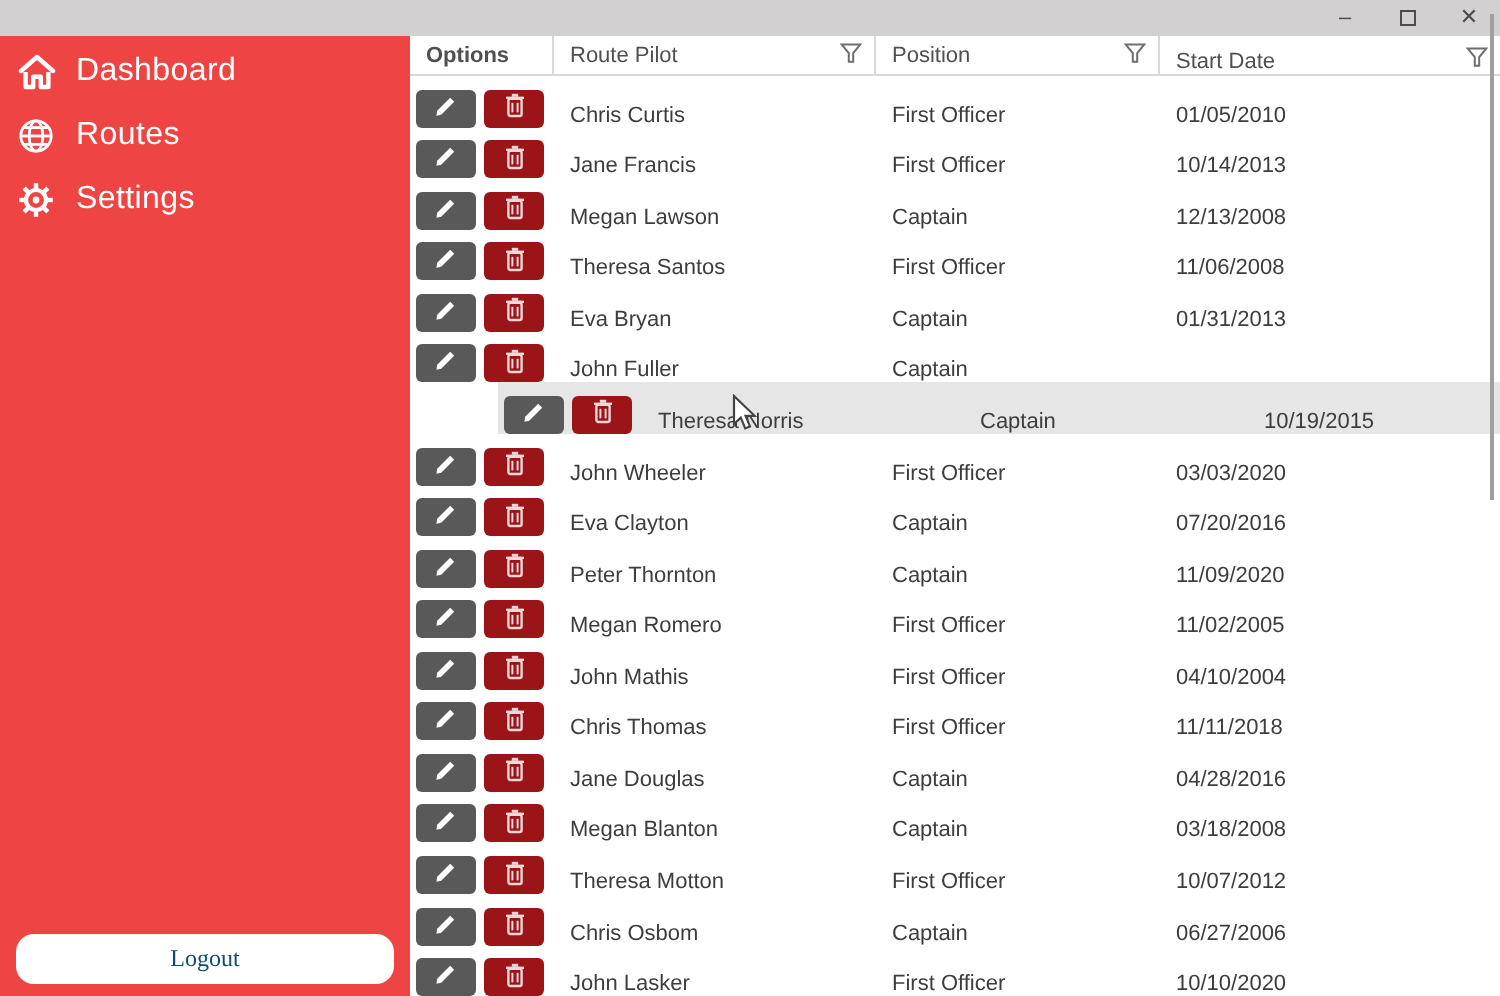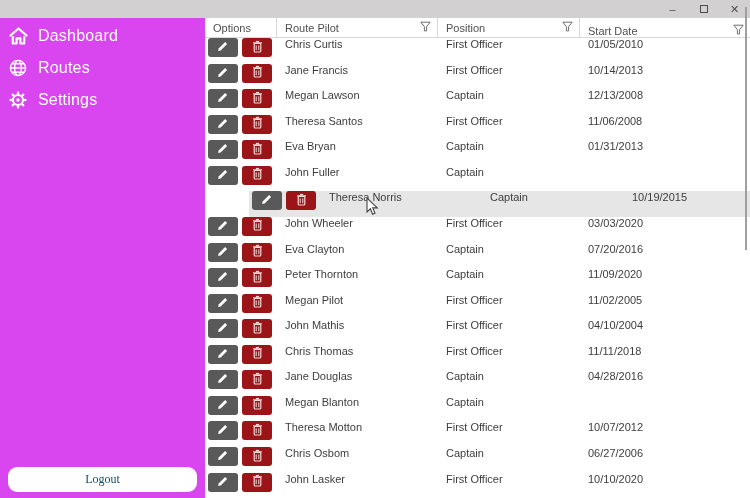--- a/index.html
+++ b/index.html
@@ -9,45 +9,45 @@
     font-family:"Liberation Sans", sans-serif; background:#fff;
   }
   
   .titlebar { height:18px; background:#d2d0d0; display:flex; justify-content:flex-end; align-items:stretch; }
   .win-btn { width:31px; display:flex; align-items:center; justify-content:center; color:#4c4c4c; font-size:11px; line-height:1; cursor:default; }
   .max-box { width:8px; height:8px; border:1px solid #4c4c4c; }
 
   .app { display:flex; height:480px; }
 
   
-  .sidebar { width:205px; background:#d946ef; position:relative; flex-shrink:0; }
+  .sidebar { width:205px; background:#ef4444; position:relative; flex-shrink:0; }
   .nav { padding-top:2px; }
   .nav-item { height:32px; display:flex; align-items:center; padding:0 8px; color:#ffffff; cursor:pointer; }
   .nav-icon { width:20px; height:20px; display:flex; align-items:center; justify-content:center; margin-right:10px; }
   .nav-label { font-size:16px; letter-spacing:.2px; }
   .logout-btn {
     position:absolute; left:8px; right:8px; bottom:6px; height:25px;
     background:#ffffff; border:none; border-radius:9px; color:#114b70;
     font-size:12px; font-family:Liberation Serif, serif; cursor:pointer;
     display:flex; align-items:center; justify-content:center;
   }
 
   
   .main { flex:1; display:flex; flex-direction:column; background:#fff; position:relative; }
   .thead { display:flex; height:20px; border-bottom:1px solid #d8d8d8; flex-shrink:0; }
   .th { display:flex; align-items:center; padding:0 6px 0 8px; font-size:11px; color:#4f4f4f; border-right:1px solid #d8d8d8; }
   .th:last-child { border-right:none; }
   .th .flex-sp { flex:1; }
-  .col-options { width:72px; }
+  .col-options { width:72px;font-weight:bold; }
   .col-pilot   { width:161px; }
   .col-position{ width:142px; }
   .col-date    { flex:1;align-items:flex-end; }
 
   .tbody { flex:1; display:flex; flex-direction:column; }
-  .row { flex:1; display:flex; align-items:flex-start; min-height:0; }
+  .row { flex:1; display:flex; align-items:flex-end; min-height:0; }
   .row.highlighted { background:#e6e6e6;margin-left:44px; }
   .cell-options { width:72px; display:flex; align-items:center; gap:4px; padding-left:3px; }
   .icon-btn { width:30px; height:19px; border:none; border-radius:3px; display:flex; align-items:center; justify-content:center; cursor:pointer; padding:0; }
   .icon-btn.edit { background:#595959; }
   .icon-btn.delete { background:#9b1418; }
   .cell { font-size:11px; color:#3d3d3d; padding-left:8px; white-space:nowrap; overflow:hidden; }
   .cell-pilot { width:161px; }
   .cell-position { width:142px; }
   .cell-date { flex:1; }
 
@@ -435,21 +435,21 @@
                 <svg width="11" height="13" viewBox="0 0 11 13">
                   <rect x="2.2" y="3.4" width="6.6" height="8.6" rx="1" fill="none" stroke="#f3d7d7" stroke-width="1.2"></rect>
                   <line x1="1" y1="2.9" x2="10" y2="2.9" stroke="#f3d7d7" stroke-width="1.2"></line>
                   <rect x="3.9" y="0.9" width="3.2" height="1.5" fill="#f3d7d7"></rect>
                   <line x1="4.2" y1="5.4" x2="4.2" y2="10.2" stroke="#f3d7d7" stroke-width="1"></line>
                   <line x1="6.8" y1="5.4" x2="6.8" y2="10.2" stroke="#f3d7d7" stroke-width="1"></line>
                 </svg>
               </span>
             </button>
           </div>
-          <div class="cell cell-pilot">Megan Pilot</div>
+          <div class="cell cell-pilot">Megan Romero</div>
           <div class="cell cell-position">First Officer</div>
           <div class="cell cell-date">11/02/2005</div>
         </div>
 
         <div class="row">
           <div class="cell-options">
             <button class="icon-btn edit">
               <span>
                 <svg width="12" height="12" viewBox="0 0 12 12">
                   <path d="M1.6 8.4 L8.1 1.9 L10.1 3.9 L3.6 10.4 L1.2 10.9 Z" fill="#fff"></path>
@@ -541,20 +541,21 @@
                   <line x1="1" y1="2.9" x2="10" y2="2.9" stroke="#f3d7d7" stroke-width="1.2"></line>
                   <rect x="3.9" y="0.9" width="3.2" height="1.5" fill="#f3d7d7"></rect>
                   <line x1="4.2" y1="5.4" x2="4.2" y2="10.2" stroke="#f3d7d7" stroke-width="1"></line>
                   <line x1="6.8" y1="5.4" x2="6.8" y2="10.2" stroke="#f3d7d7" stroke-width="1"></line>
                 </svg>
               </span>
             </button>
           </div>
           <div class="cell cell-pilot">Megan Blanton</div>
           <div class="cell cell-position">Captain</div>
+          <div class="cell cell-date">03/18/2008</div>
         </div>
 
         <div class="row">
           <div class="cell-options">
             <button class="icon-btn edit">
               <span>
                 <svg width="12" height="12" viewBox="0 0 12 12">
                   <path d="M1.6 8.4 L8.1 1.9 L10.1 3.9 L3.6 10.4 L1.2 10.9 Z" fill="#fff"></path>
                 </svg>
               </span>

